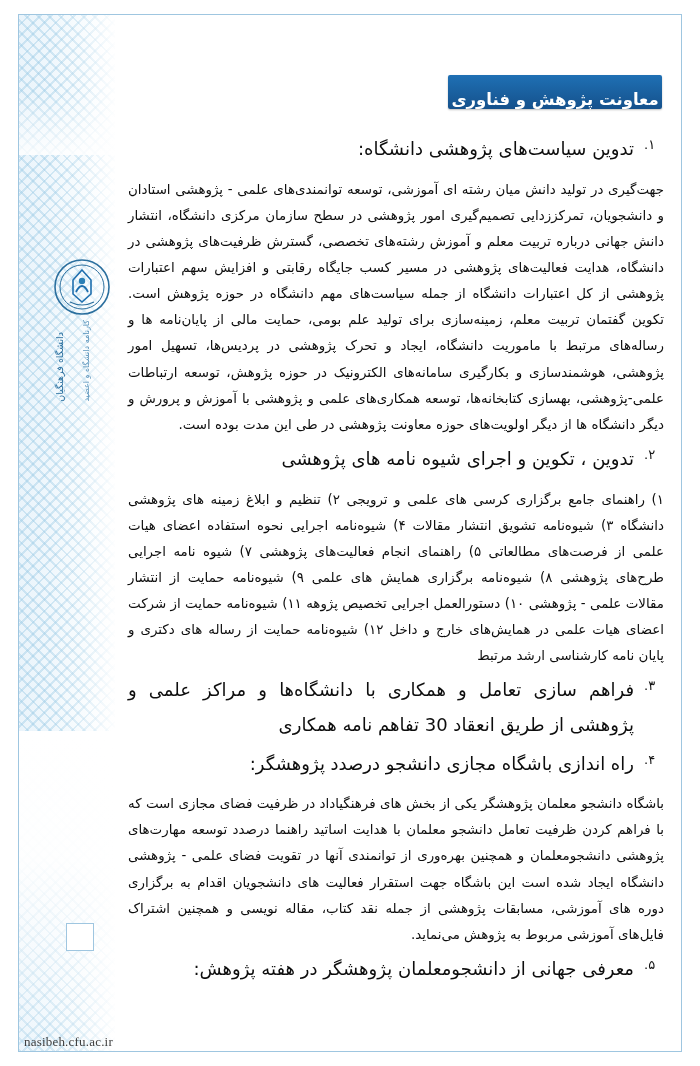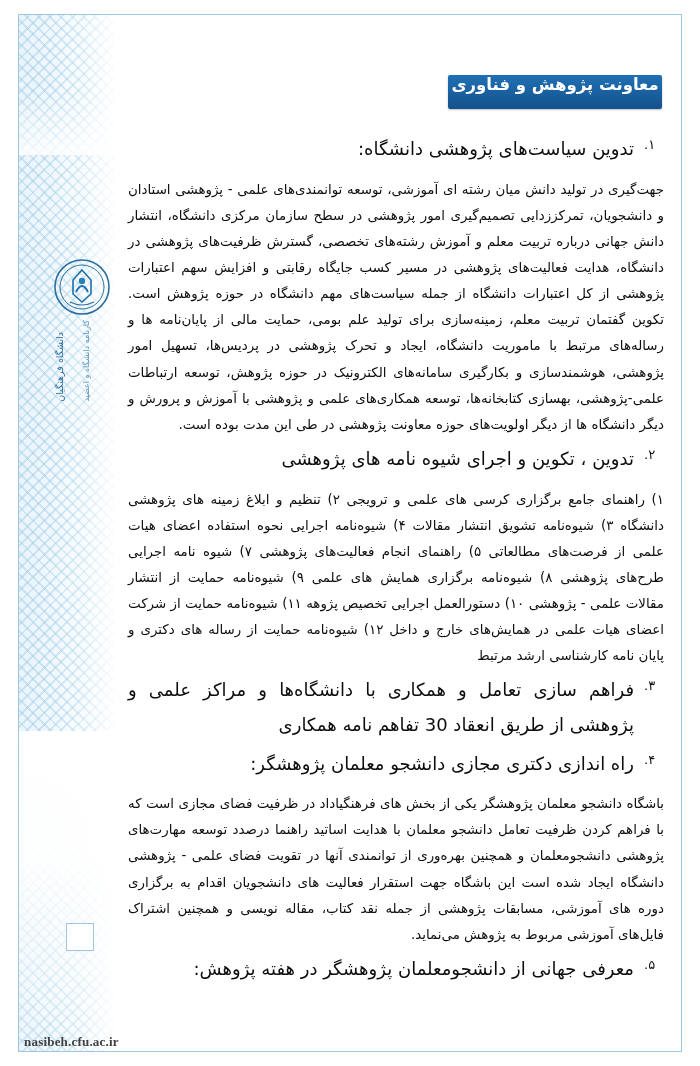--- a/index.html
+++ b/index.html
@@ -120,21 +120,21 @@
   .header-ribbon {
     position: absolute;
     top: 75px;
     left: 448px;
     width: 214px;
     height: 34px;
     background: linear-gradient(to bottom, #1f70b4 0%, #15518c 100%);
     border-radius: 2px;
     box-shadow: 0 1px 2px rgba(0,0,0,0.25);
     display: flex;
-    align-items: flex-start;
+    align-items: flex-end;
     justify-content: center;
   }
   .header-ribbon .title {
     color: #ffffff;
     font-size: 16.5px;
     font-weight: bold;
     letter-spacing: 0;
     white-space: nowrap;
   }
 
@@ -180,21 +180,21 @@
     line-height: 1.95;
   }
   .item + .item { margin-top: 4px; }
 
   
   .footer-url {
     position: absolute;
     left: 24px;
     bottom: 16px;
     font-size: 13px;
-    font-weight: bold;
+    font-weight: normal;
     color: #3f3f3f;
     font-family: "Liberation Serif", serif;
     letter-spacing: .2px;
   }
 </style>
 </head>
 <body>
 
 <div class="page">
 
@@ -248,21 +248,21 @@
     <div class="item">
       <div class="item-head">
         <div class="num">۳.</div>
         <div class="head-text">فراهم سازی تعامل و همکاری با دانشگاه‌ها و مراکز علمی و پژوهشی از طریق انعقاد 30 تفاهم نامه همکاری</div>
       </div>
     </div>
 
     <div class="item">
       <div class="item-head">
         <div class="num">۴.</div>
-        <div class="head-text">راه اندازی دکتری مجازی دانشجو معلمان پژوهشگر:</div>
+        <div class="head-text">راه اندازی باشگاه مجازی دانشجو درصدد پژوهشگر:</div>
       </div>
       <div class="body-text">باشگاه دانشجو معلمان پژوهشگر یکی از بخش های فرهنگیاداد در ظرفیت فضای مجازی است که با فراهم کردن ظرفیت تعامل دانشجو معلمان با هدایت اساتید راهنما درصدد توسعه مهارت‌های پژوهشی دانشجومعلمان و همچنین بهره‌وری از توانمندی آنها در تقویت فضای علمی - پژوهشی دانشگاه ایجاد شده است این باشگاه جهت استقرار فعالیت های دانشجویان اقدام به برگزاری دوره های آموزشی، مسابقات پژوهشی از جمله نقد کتاب، مقاله نویسی و همچنین اشتراک فایل‌های آموزشی مربوط به پژوهش می‌نماید.</div>
     </div>
 
     <div class="item">
       <div class="item-head">
         <div class="num">۵.</div>
         <div class="head-text">معرفی جهانی از دانشجومعلمان پژوهشگر در هفته پژوهش:</div>
       </div>
     </div>

